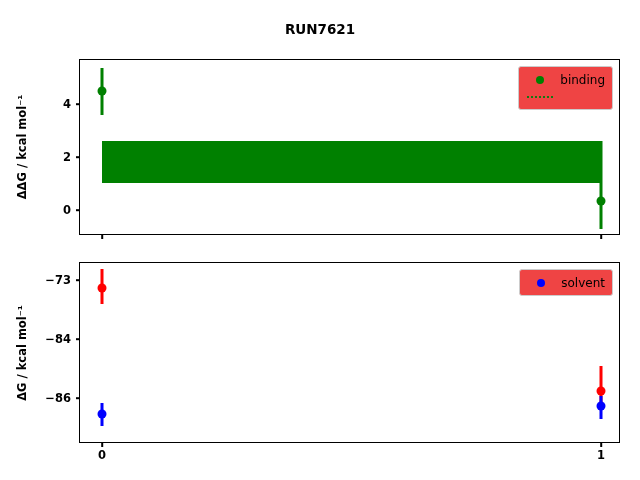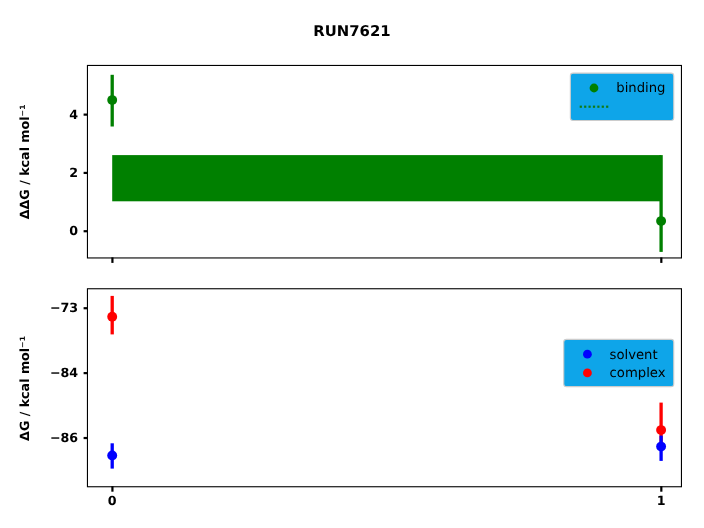--- a/index.html
+++ b/index.html
@@ -37,31 +37,31 @@
   #ylabel-bottom{left:-58px;top:50%;transform:translate(-50%,-50%) rotate(-90deg);
                  width:160px;text-align:center;}
 
   
   .errbar{position:absolute;width:3px;transform:translateX(-50%);}
   .marker{position:absolute;width:9px;height:9px;border-radius:50%;
           transform:translate(-50%,-50%);}
   .band{position:absolute;}
 
   
-  .legend{position:absolute;background:#0ea5e9;border:1px solid #cccccc;border-radius:3px;
+  .legend{position:absolute;background:#ef4444;border:1px solid #cccccc;border-radius:3px;
           padding:4px 7px 4px 6px;box-sizing:border-box;}
   .legrow{display:flex;align-items:center;height:17px;}
   .legkey{width:30px;display:flex;align-items:center;justify-content:center;
           margin-right:5px;}
   .legdot{width:8px;height:8px;border-radius:50%;}
   .legdash{width:26px;height:0;border-top:2px dotted #127a12;}
   .legtext{font-size:12px;color:#000;white-space:nowrap;}
 
   #legend-top{right:6px;top:6px;}
-  #legend-bottom{right:6px;top:6px;margin-top:39px;}
+  #legend-bottom{right:6px;top:6px;}
 </style>
 </head>
 <body>
 
 <div class="fig">
 
   <div class="title">RUN7621</div>
 
   <div class="panel" id="panel-top">
 
@@ -134,23 +134,17 @@
       <div class="marker" style="left:521px;top:143px;background:#0000ff;"></div>
     </div>
 
     <div class="legend" id="legend-bottom">
       <div class="legrow">
         <span class="legkey">
           <span class="legdot" style="background:#0000ff;"></span>
         </span>
         <span class="legtext">solvent</span>
       </div>
-      <div class="legrow">
-        <span class="legkey">
-          <span class="legdot" style="background:#ff0000;"></span>
-        </span>
-        <span class="legtext">complex</span>
-      </div>
     </div>
 
   </div>
 
 </div>
 
 </body></html>

